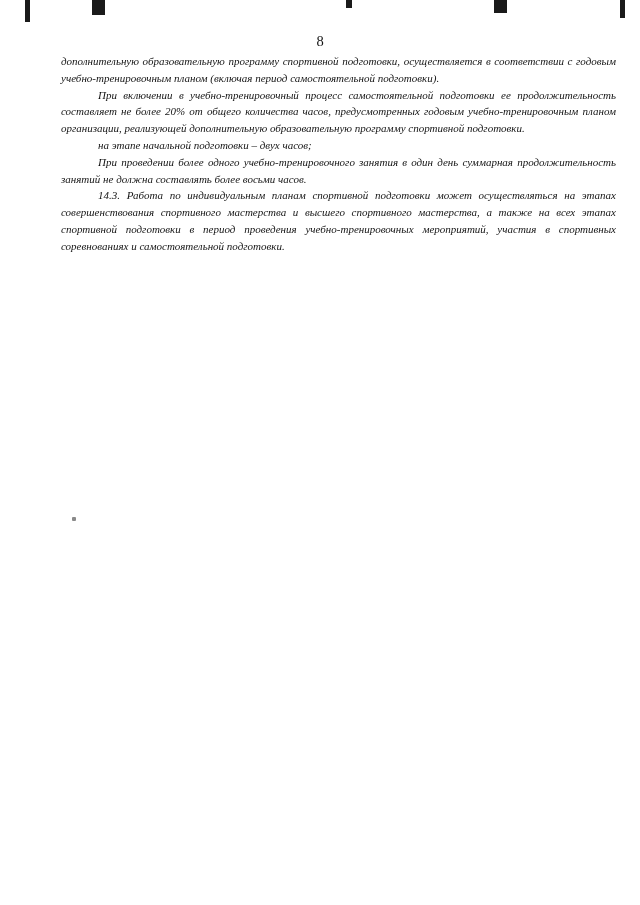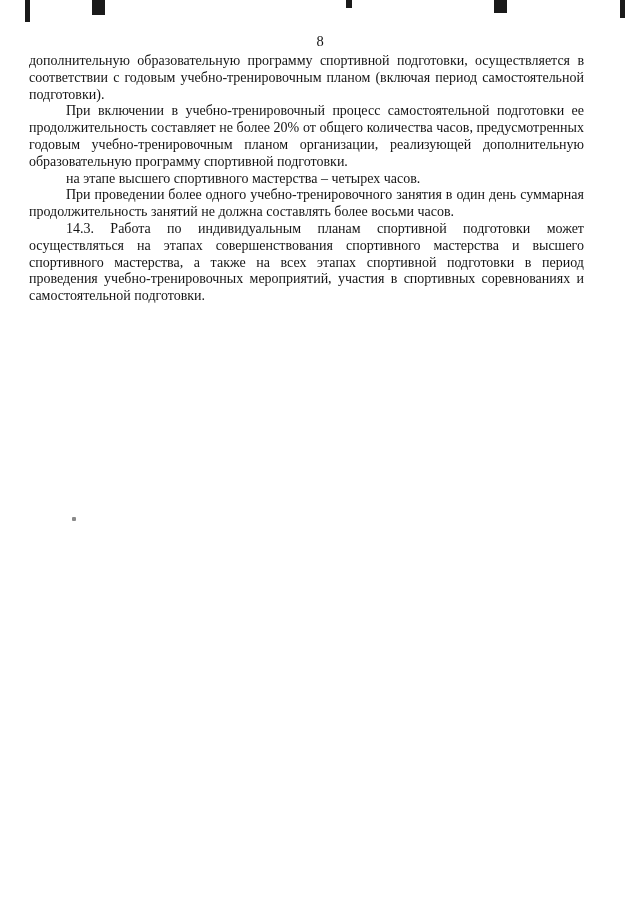--- a/index.html
+++ b/index.html
@@ -35,24 +35,25 @@
     background: #8a8a8a;
     border-radius: 1px;
   }
   .page-number {
     margin-top: 33px;
     text-align: center;
     font-size: 14.5px;
     line-height: 16px;
   }
   .content {
-    margin: 4px 25px 0 29px;
+    margin: 4px 25px 0 61px;
     width: 555px;
-    font-size: 14px;
+    font-size: 11px;
     line-height: 16.8px;
+    font-style: italic;
   }
   .para {
     margin: 0;
     text-align: justify;
     text-justify: inter-word;
   }
   .para.indent {
     text-indent: 37px;
   }
 </style>
@@ -66,18 +67,18 @@
   <div class="artifact a3"></div>
   <div class="artifact a4"></div>
   <div class="artifact a5"></div>
   <div class="speck"></div>
 
   <div class="page-number">8</div>
 
   <div class="content">
     <p class="para">дополнительную образовательную программу спортивной подготовки, осуществляется в соответствии с годовым учебно-тренировочным планом (включая период самостоятельной подготовки).</p>
     <p class="para indent">При включении в учебно-тренировочный процесс самостоятельной подготовки ее продолжительность составляет не более 20% от общего количества часов, предусмотренных годовым учебно-тренировочным планом организации, реализующей дополнительную образовательную программу спортивной подготовки.</p>
-    <p class="para indent">на этапе высшего спортивного мастерства – четырех часов.</p>
+    <p class="para indent">на этапе начальной подготовки – двух часов;</p>
     <p class="para indent">При проведении более одного учебно-тренировочного занятия в один день суммарная продолжительность занятий не должна составлять более восьми часов.</p>
     <p class="para indent">14.3. Работа по индивидуальным планам спортивной подготовки может осуществляться на этапах совершенствования спортивного мастерства и высшего спортивного мастерства, а также на всех этапах спортивной подготовки в период проведения учебно-тренировочных мероприятий, участия в спортивных соревнованиях и самостоятельной подготовки.</p>
   </div>
 
 </div>
 
 </body></html>

